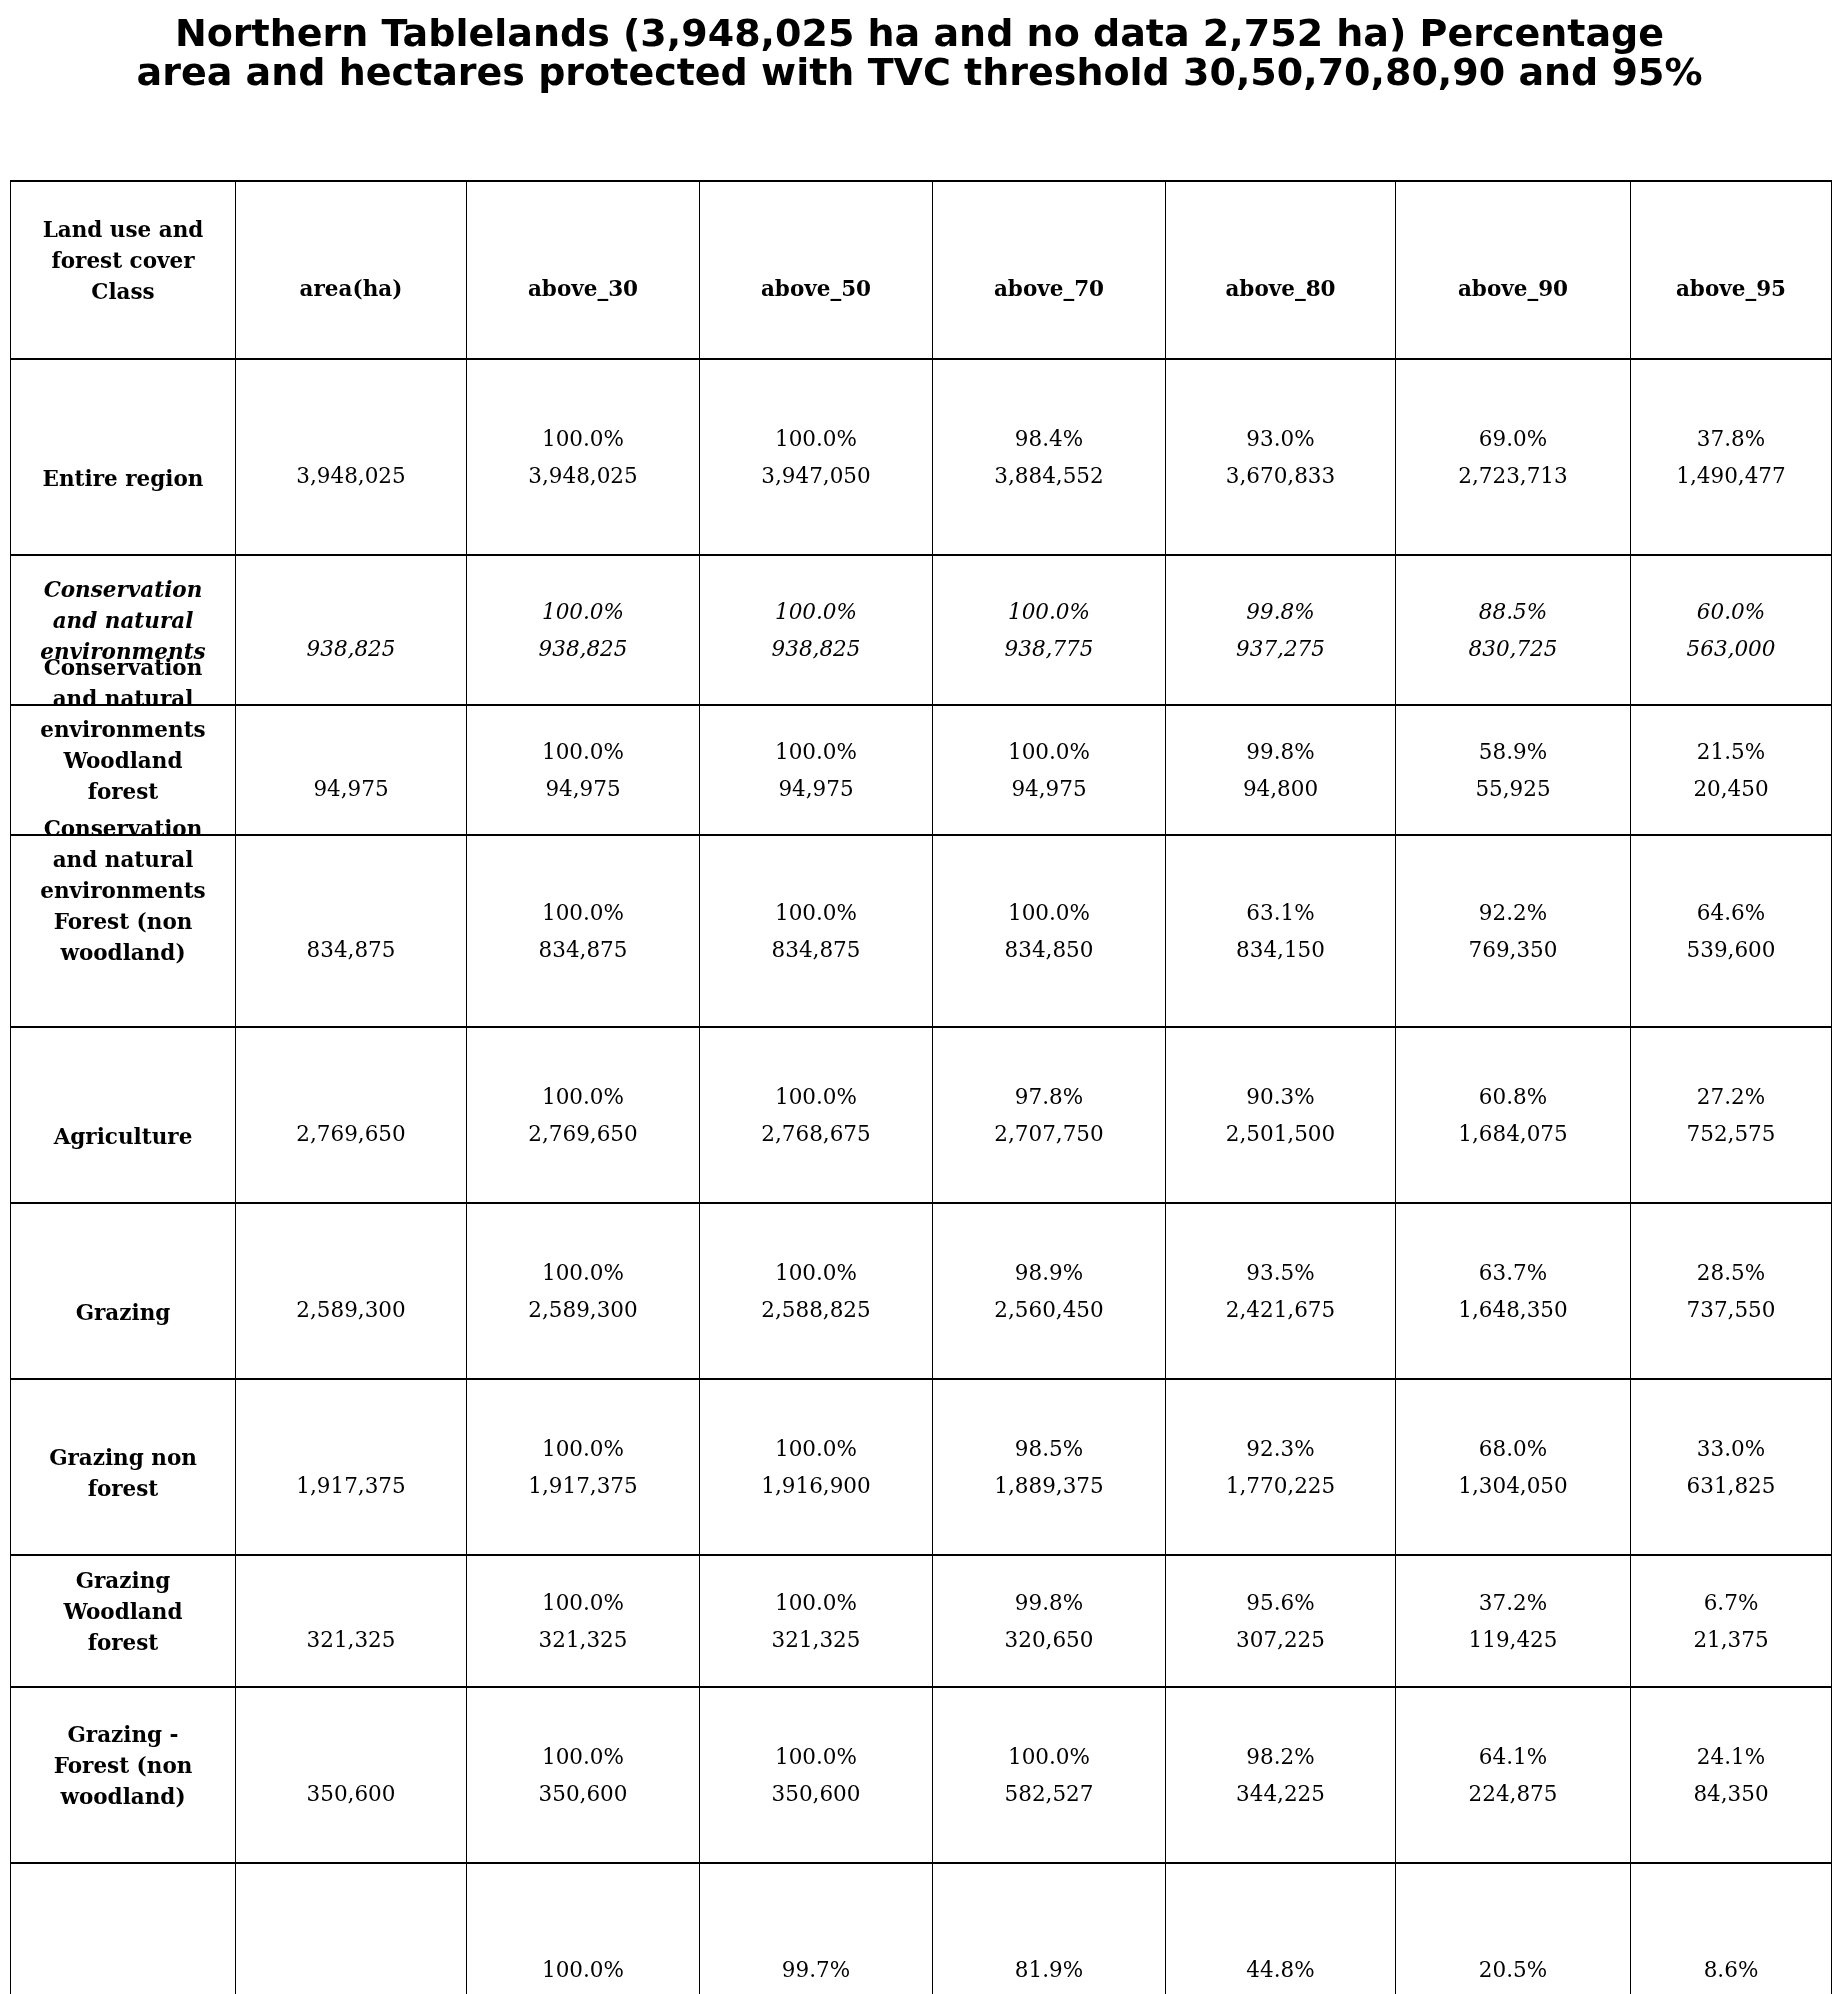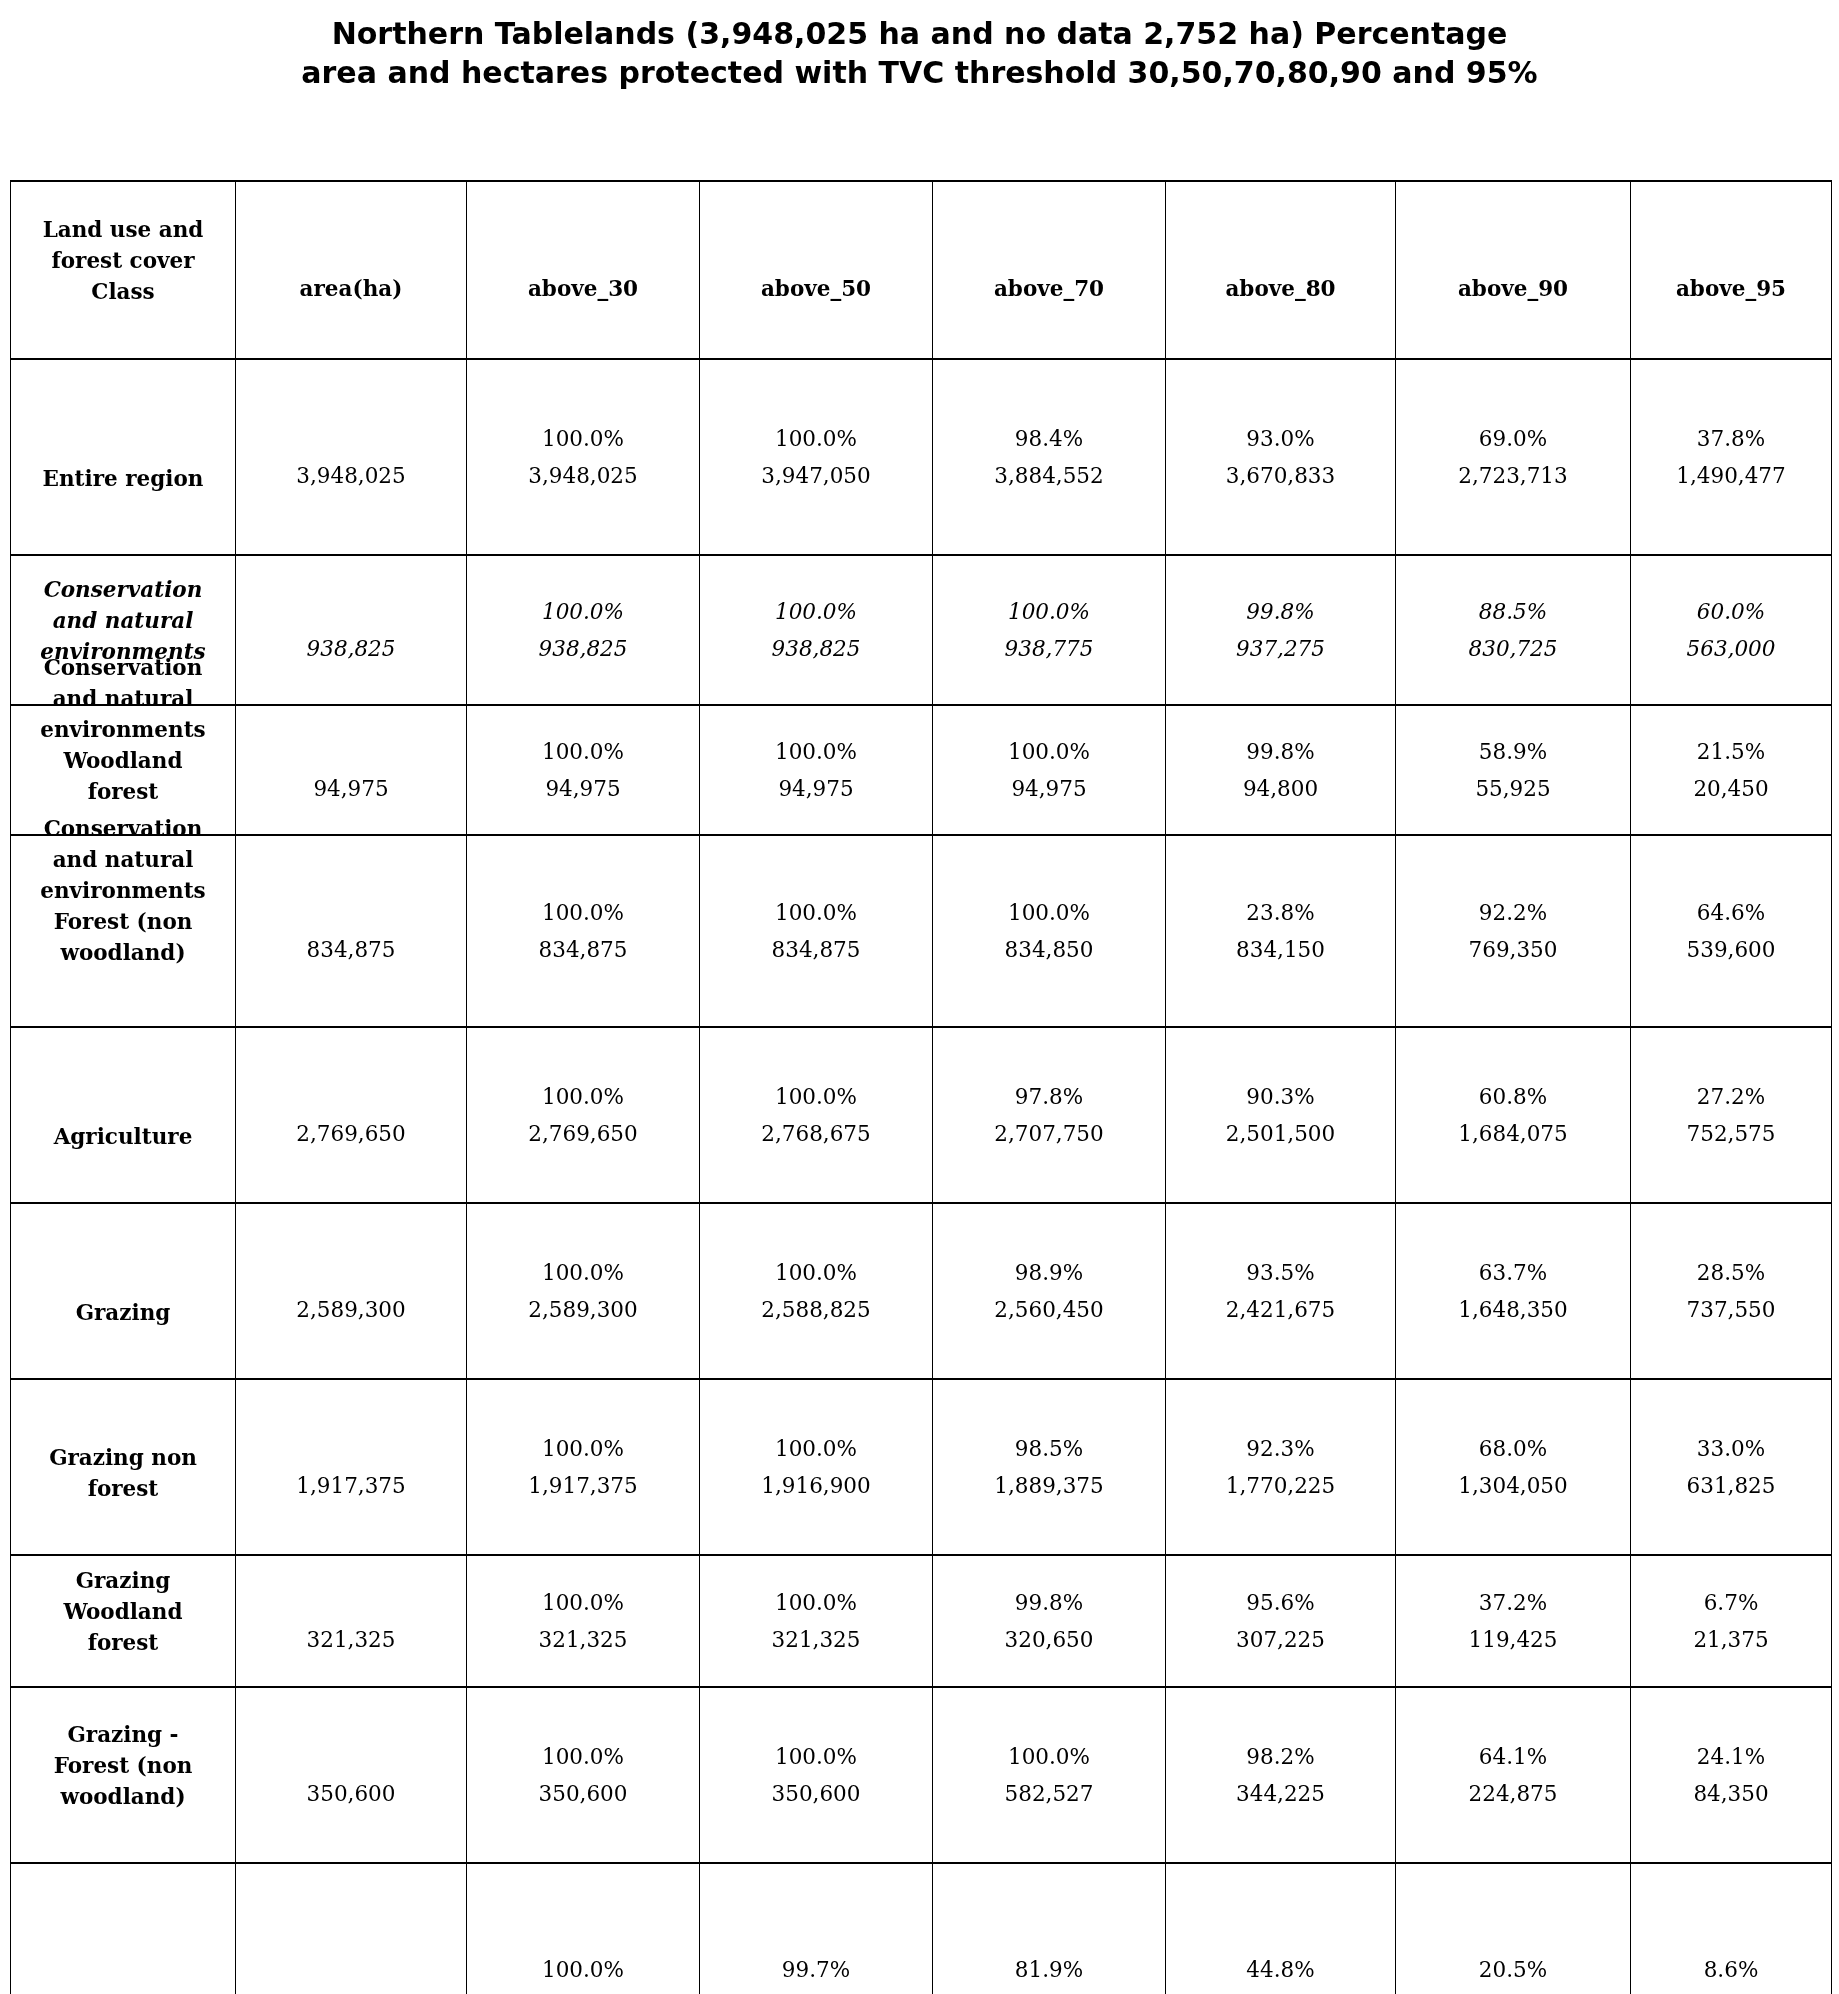--- a/index.html
+++ b/index.html
@@ -2,21 +2,21 @@
 <html style="font-size:6.4px"><head>
 <meta charset="utf-8">
 <style>
   html,body { margin:0; padding:0; background:#fff; }
   .page { position:relative; width:1839px; height:2548px; background:#fff;
           font-family:"DejaVu Serif", serif; color:#000; overflow:hidden; }
 
   
   .title { height:90px; padding-top:13.6px; text-align:center;
            font-family:"DejaVu Sans", sans-serif; font-weight:bold;
-           font-size:30px; line-height:39px; }
+           font-size:38px; line-height:39px; }
 
   
   table.report { border-collapse:collapse; table-layout:fixed;
                  margin:76px 0 0 10px; width:1822px; }
   th,td { border:1.6px solid #000; border-top-width:2.8px; border-bottom-width:2.8px;
           position:relative; padding:0; vertical-align:top; font-weight:normal; }
   thead tr { height:178px; }
   .anchor { position:absolute; left:4.8px; right:4.8px; top:calc(50% + 37px);
             transform:translateY(-100%); text-align:center;
             font-size:21.5px; line-height:37px; white-space:nowrap; }
@@ -236,21 +236,21 @@
             </div>
           </td>
           <td>
             <div class="anchor">
               <span class="ln">100.0%</span>
               <span class="ln">834,850</span>
             </div>
           </td>
           <td>
             <div class="anchor">
-              <span class="ln">23.8%</span>
+              <span class="ln">63.1%</span>
               <span class="ln">834,150</span>
             </div>
           </td>
           <td>
             <div class="anchor">
               <span class="ln">92.2%</span>
               <span class="ln">769,350</span>
             </div>
           </td>
           <td>

